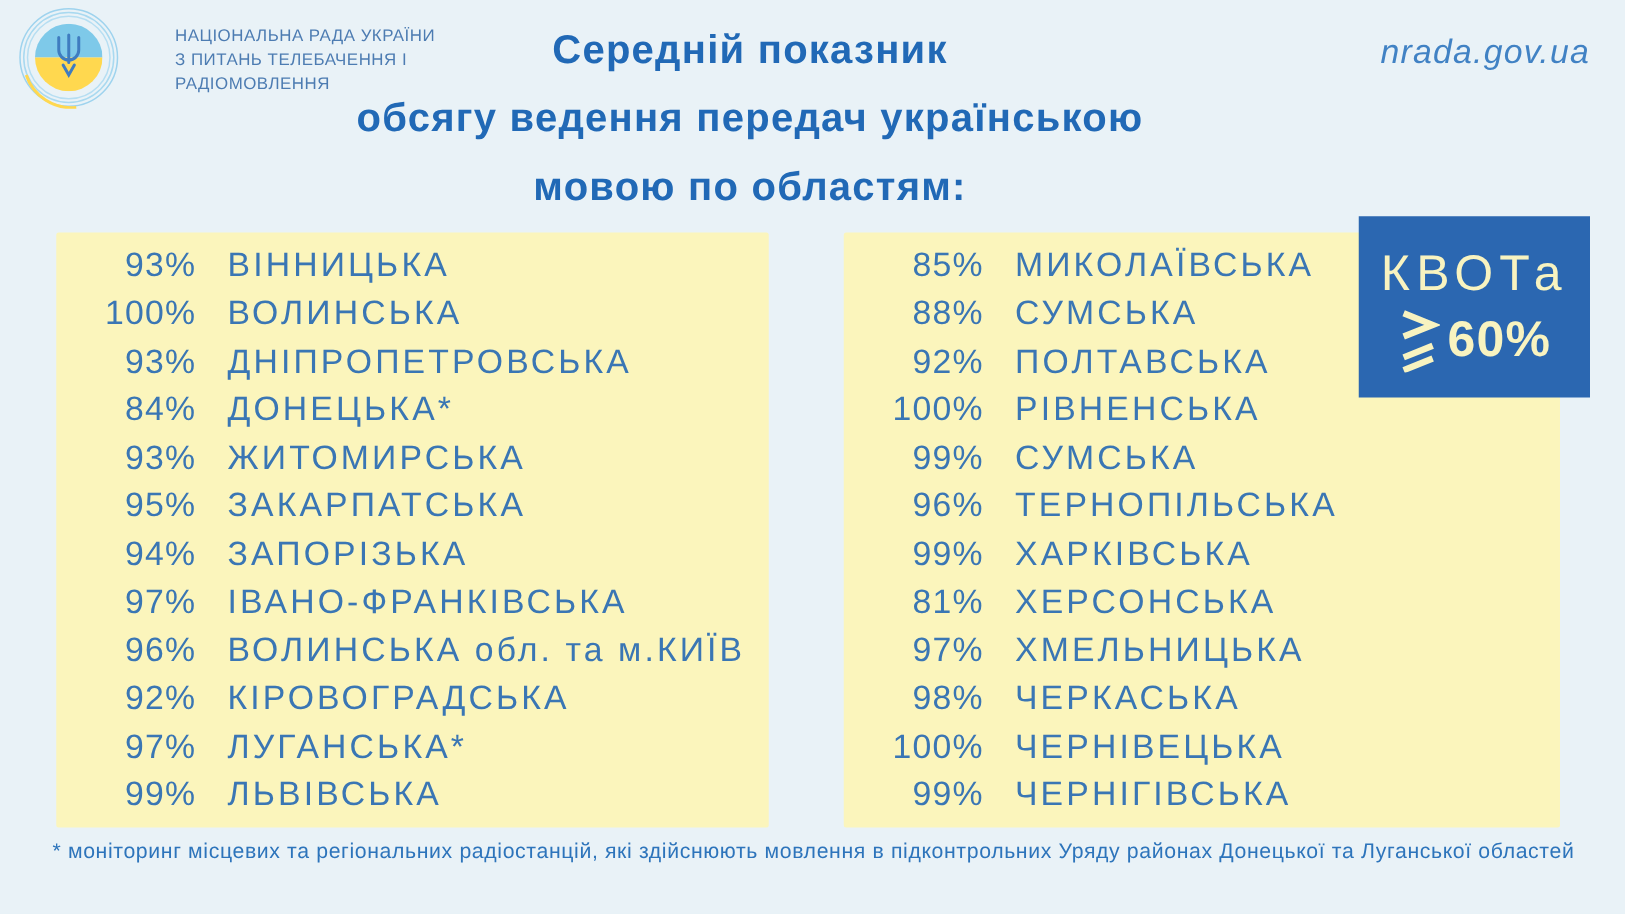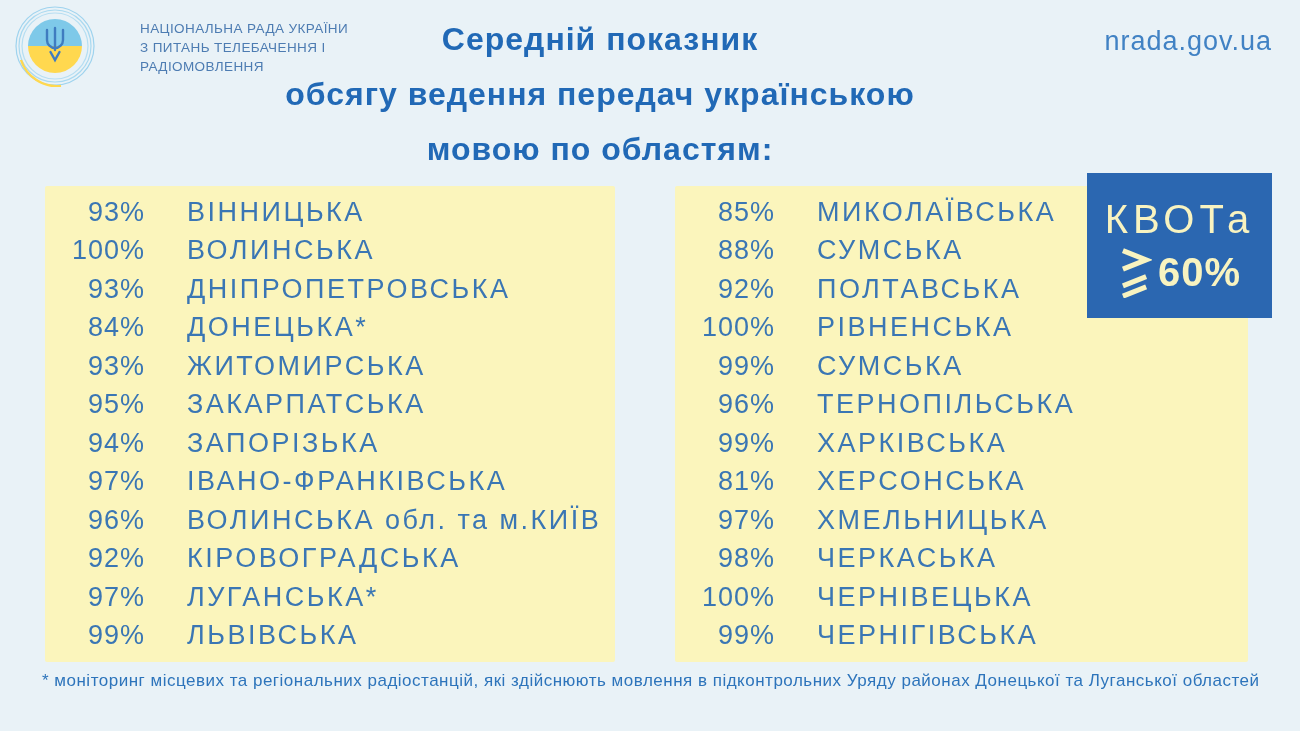--- a/index.html
+++ b/index.html
@@ -13,41 +13,41 @@
   .stage { position: absolute; inset: 0; width: 1300px; height: 731px; background: #e9f2f7; }
 
   
   .logo-wrap { position: absolute; left: 14px; top: 5px; width: 82px; height: 82px; }
   .org-text {
     position: absolute; left: 100px; top: 19px; width: 210px;
     color: #4d7cb2; font-size: 13.5px; line-height: 19px; letter-spacing: 0.4px; margin-left: 40px;
   }
   .site {
     position: absolute; right: 28px; top: 26px;
-    color: #4182c4; font-size: 27px; letter-spacing: 1px;
+    color: #4182c4; font-size: 27px; letter-spacing: 1px; font-style: italic;
   }
 
   
   .title {
     position: absolute; left: 30px; top: 12px; width: 1140px;
     text-align: center; color: #2169b6; font-weight: bold;
     font-size: 32px; line-height: 55px; letter-spacing: 1px;
   }
 
   
   .panel {
     position: absolute; top: 186px; height: 476px;
     background: #fbf5bc; border-radius: 2px;
     padding-top: 7px;
   }
   .panel-left  { left: 45px;  width: 570px; }
   .panel-right { left: 675px; width: 573px; }
   .row {
-    display: grid; grid-template-columns: 100px 1fr; column-gap: 17px;
-    height: 38.5px; align-items: center;
+    display: grid; grid-template-columns: 100px 1fr; 
+    height: 38.5px; align-items: center; padding-left: 12px;
   }
   .row .pct {
     text-align: right; color: #3a76b4; font-size: 27px; letter-spacing: 1px;
   }
   .row .name {
     color: #3a76b4; font-size: 27px; letter-spacing: 2.5px; white-space: nowrap; margin-left: 25px;
   }
 
   
   .quota {

